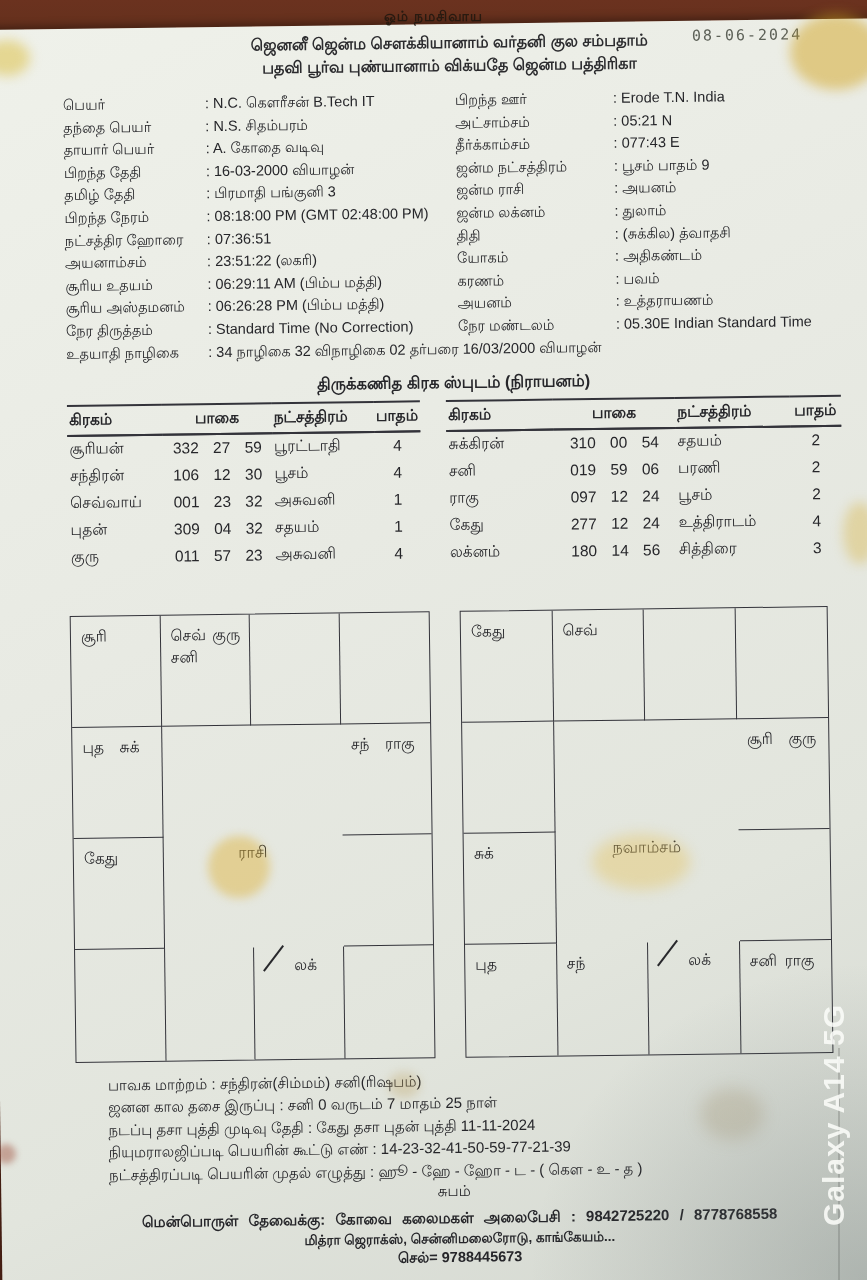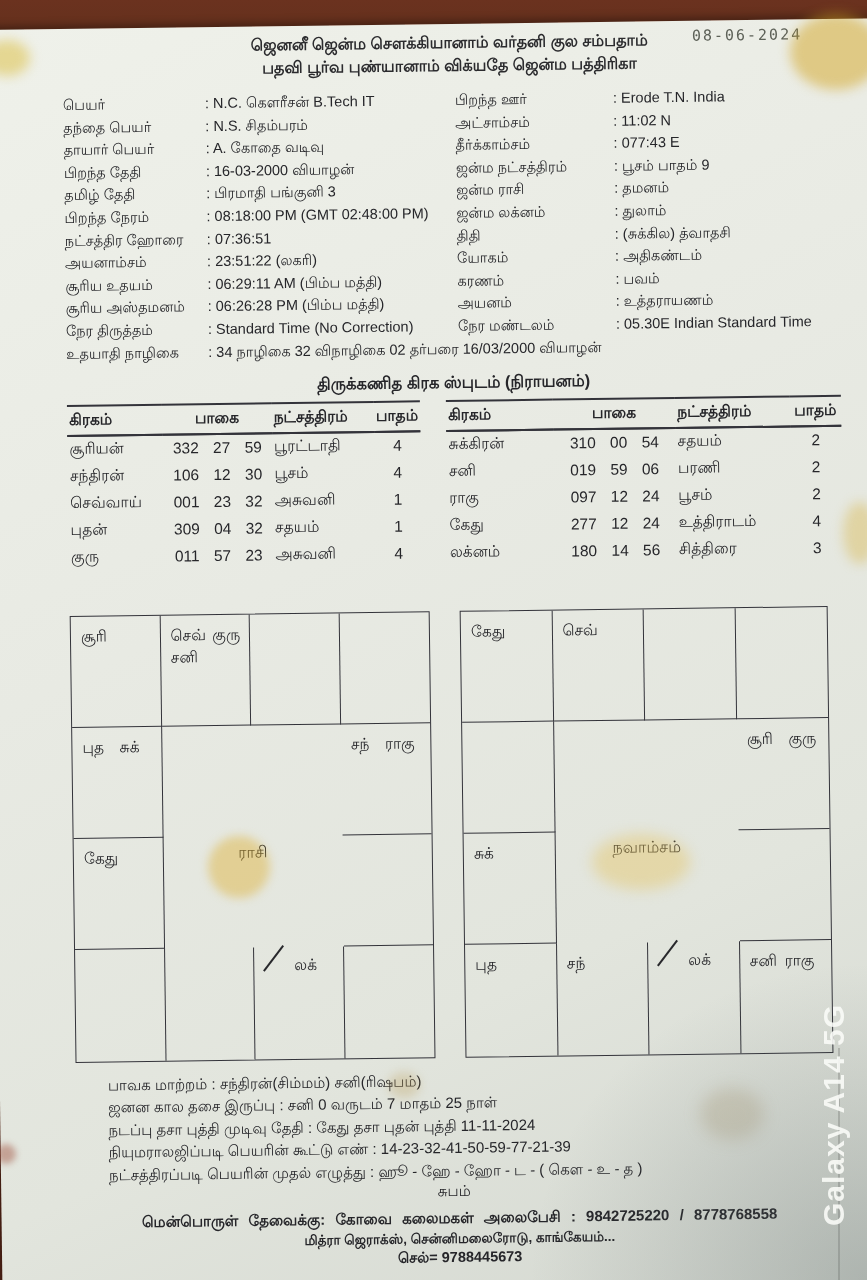--- a/index.html
+++ b/index.html
@@ -89,20 +89,21 @@
     transform:rotate(-90deg);transform-origin:center;
     font-size:30px;font-weight:bold;color:rgba(250,252,248,0.88);
     letter-spacing:1px;white-space:nowrap;
   }
 </style>
 </head>
 <body>
 
 <div class="photo">
   <div class="table-strip"></div>
+  <div class="invocation">ஓம் நமசிவாய</div>
 
   <div class="paper">
     <div class="content">
 
       <div class="verse-row">
         <div class="verse1">ஜெனனீ ஜென்ம செளக்கியானாம் வர்தனி குல சம்பதாம்</div>
         <div class="date-stamp">08-06-2024</div>
       </div>
       <div class="verse2">பதவி பூர்வ புண்யானாம் விக்யதே ஜென்ம பத்திரிகா</div>
 
@@ -153,33 +154,33 @@
               <span class="dvalue">: Standard Time (No Correction)</span>
             </div>
           </div>
         <div class="dcol right" id="details-right">
             <div class="detail-row">
               <span class="dlabel">பிறந்த ஊர்</span>
               <span class="dvalue">: Erode  T.N.  India</span>
             </div>
             <div class="detail-row">
               <span class="dlabel">அட்சாம்சம்</span>
-              <span class="dvalue">: 11:02 N</span>
+              <span class="dvalue">: 05:21 N</span>
             </div>
             <div class="detail-row">
               <span class="dlabel">தீர்க்காம்சம்</span>
               <span class="dvalue">: 077:43 E</span>
             </div>
             <div class="detail-row">
               <span class="dlabel">ஜன்ம நட்சத்திரம்</span>
               <span class="dvalue">: பூசம் பாதம் 9</span>
             </div>
             <div class="detail-row">
               <span class="dlabel">ஜன்ம ராசி</span>
-              <span class="dvalue">: தமனம்</span>
+              <span class="dvalue">: அயனம்</span>
             </div>
             <div class="detail-row">
               <span class="dlabel">ஜன்ம லக்னம்</span>
               <span class="dvalue">: துலாம்</span>
             </div>
             <div class="detail-row">
               <span class="dlabel">திதி</span>
               <span class="dvalue">: (சுக்கில) த்வாதசி</span>
             </div>
             <div class="detail-row">

